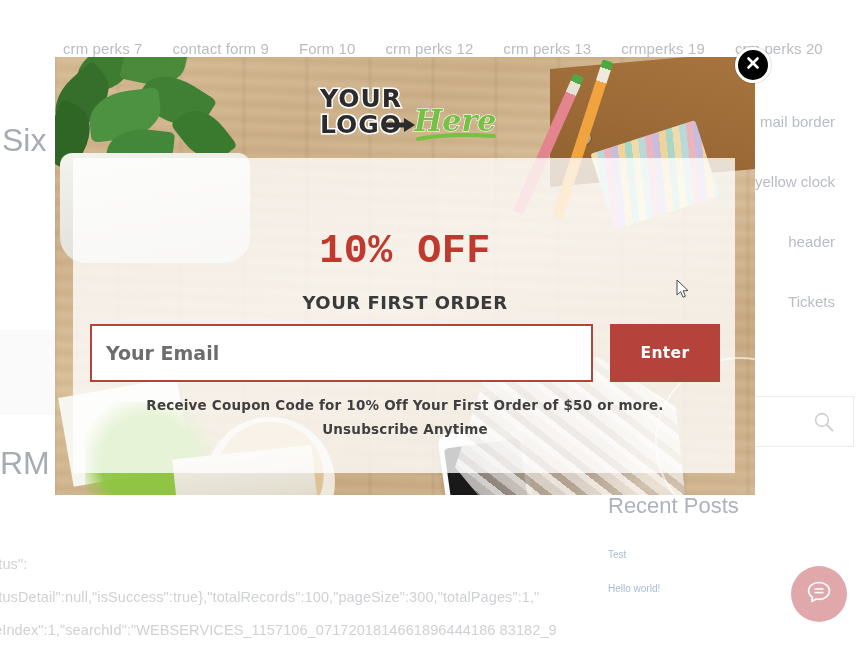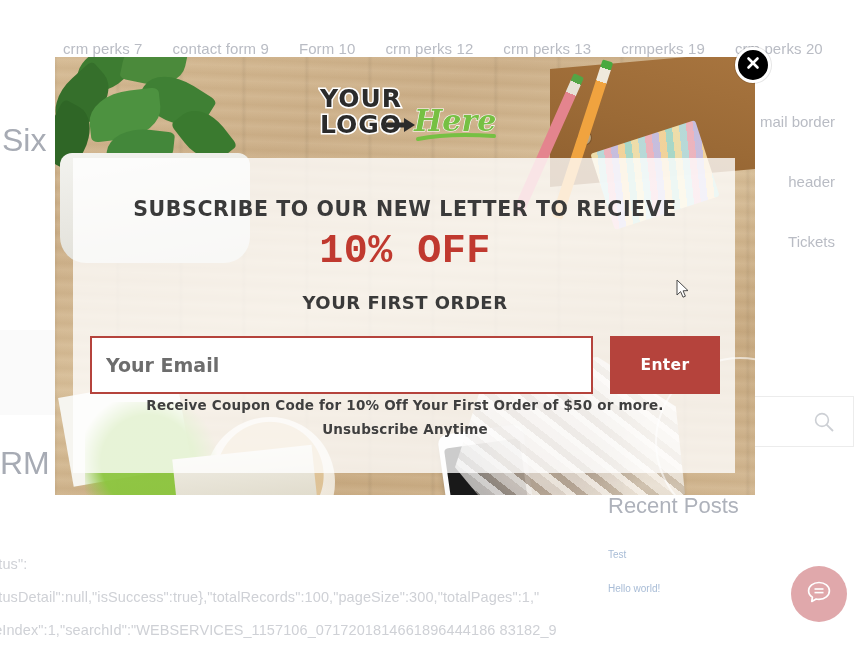--- a/index.html
+++ b/index.html
@@ -140,21 +140,21 @@
   .offer {
     position:absolute; left:0; top:172px; width:700px; text-align:center;
     font-size: 40px; font-weight: 700; color:#c0392f; letter-spacing: .5px;
     font-family: Liberation Mono, monospace;
   }
   .sub {
     position:absolute; left:0; top:235px; width:700px; text-align:center;
     font-size: 18px; font-weight: 700; color:#3a3a3a; letter-spacing:.5px;
     font-family: "DejaVu Sans", sans-serif;
   }
-  .formrow { position:absolute; left:35px; top:279px; width:630px; height:58px; }
+  .formrow { position:absolute; left:35px; top:267px; width:630px; height:58px; }
   .emailwrap { position:absolute; left:0; top:0; width:503px; height:58px; border:2px solid #b5433c; background:#fff; }
   .emailwrap input {
     width:100%; height:100%; border:0; outline:0; background:transparent;
     padding:0 14px; font-size:19px; font-weight:700; color:#6d6d6d;
     font-family:"DejaVu Sans", sans-serif;
   }
   .emailwrap input::placeholder { color:#6d6d6d; opacity:1; }
   .enterbtn {
     position:absolute; right:0; top:0; width:110px; height:58px;
     background:#b5433c; color:#ffffff; border:0; cursor:pointer;
@@ -194,20 +194,21 @@
       <span class="navitem">contact form 9</span>
       <span class="navitem">Form 10</span>
       <span class="navitem">crm perks 12</span>
       <span class="navitem">crm perks 13</span>
       <span class="navitem">crmperks 19</span>
       <span class="navitem">crm perks 20</span>
     </div>
 
     <div class="rightmenu">
       <div class="rmitem">mail border</div>
+      <div class="rmitem">yellow clock</div>
       <div class="rmitem">header</div>
       <div class="rmitem">Tickets</div>
     </div>
 
     <div class="bigword-left">Six</div>
     <div class="bigword-left2">RM</div>
 
     <div class="carouselarrow">
       <svg width="20" height="24" viewBox="0 0 20 24">
           <path d="M14 3 L5 12 L14 21" fill="none" stroke="#8d8d8d" stroke-width="2"></path>
@@ -282,21 +283,20 @@
         <text x="2" y="50" font-family="DejaVu Sans, sans-serif" font-size="25" font-weight="700" fill="#2b2b2b" stroke="#ffffff" stroke-width="3" paint-order="stroke" letter-spacing="1">LOGO</text>
         <g>
           <line x1="68" y1="42" x2="88" y2="42" stroke="#2b2b2b" stroke-width="5"></line>
           <path d="M86 35 L97 42 L86 49 Z" fill="#2b2b2b"></path>
         </g>
         <text x="96" y="48" font-family="DejaVu Serif, serif" font-size="30" font-style="italic" font-weight="700" fill="#76c043" stroke="#ffffff" stroke-width="1.2" paint-order="stroke">Here</text>
         <path d="M100 56 Q130 50 176 53" stroke="#76c043" stroke-width="4" fill="none" stroke-linecap="round"></path>
       </svg>
     </div>
 
-    <div class="headline">SUBSCRIBE TO OUR NEW LETTER TO RECIEVE</div>
     <div class="offer">10% OFF</div>
     <div class="sub">YOUR FIRST ORDER</div>
 
     <div class="formrow">
       <div class="emailwrap">
         <input type="text" placeholder="Your Email" style="">
       </div>
       <button class="enterbtn">Enter</button>
     </div>
 

